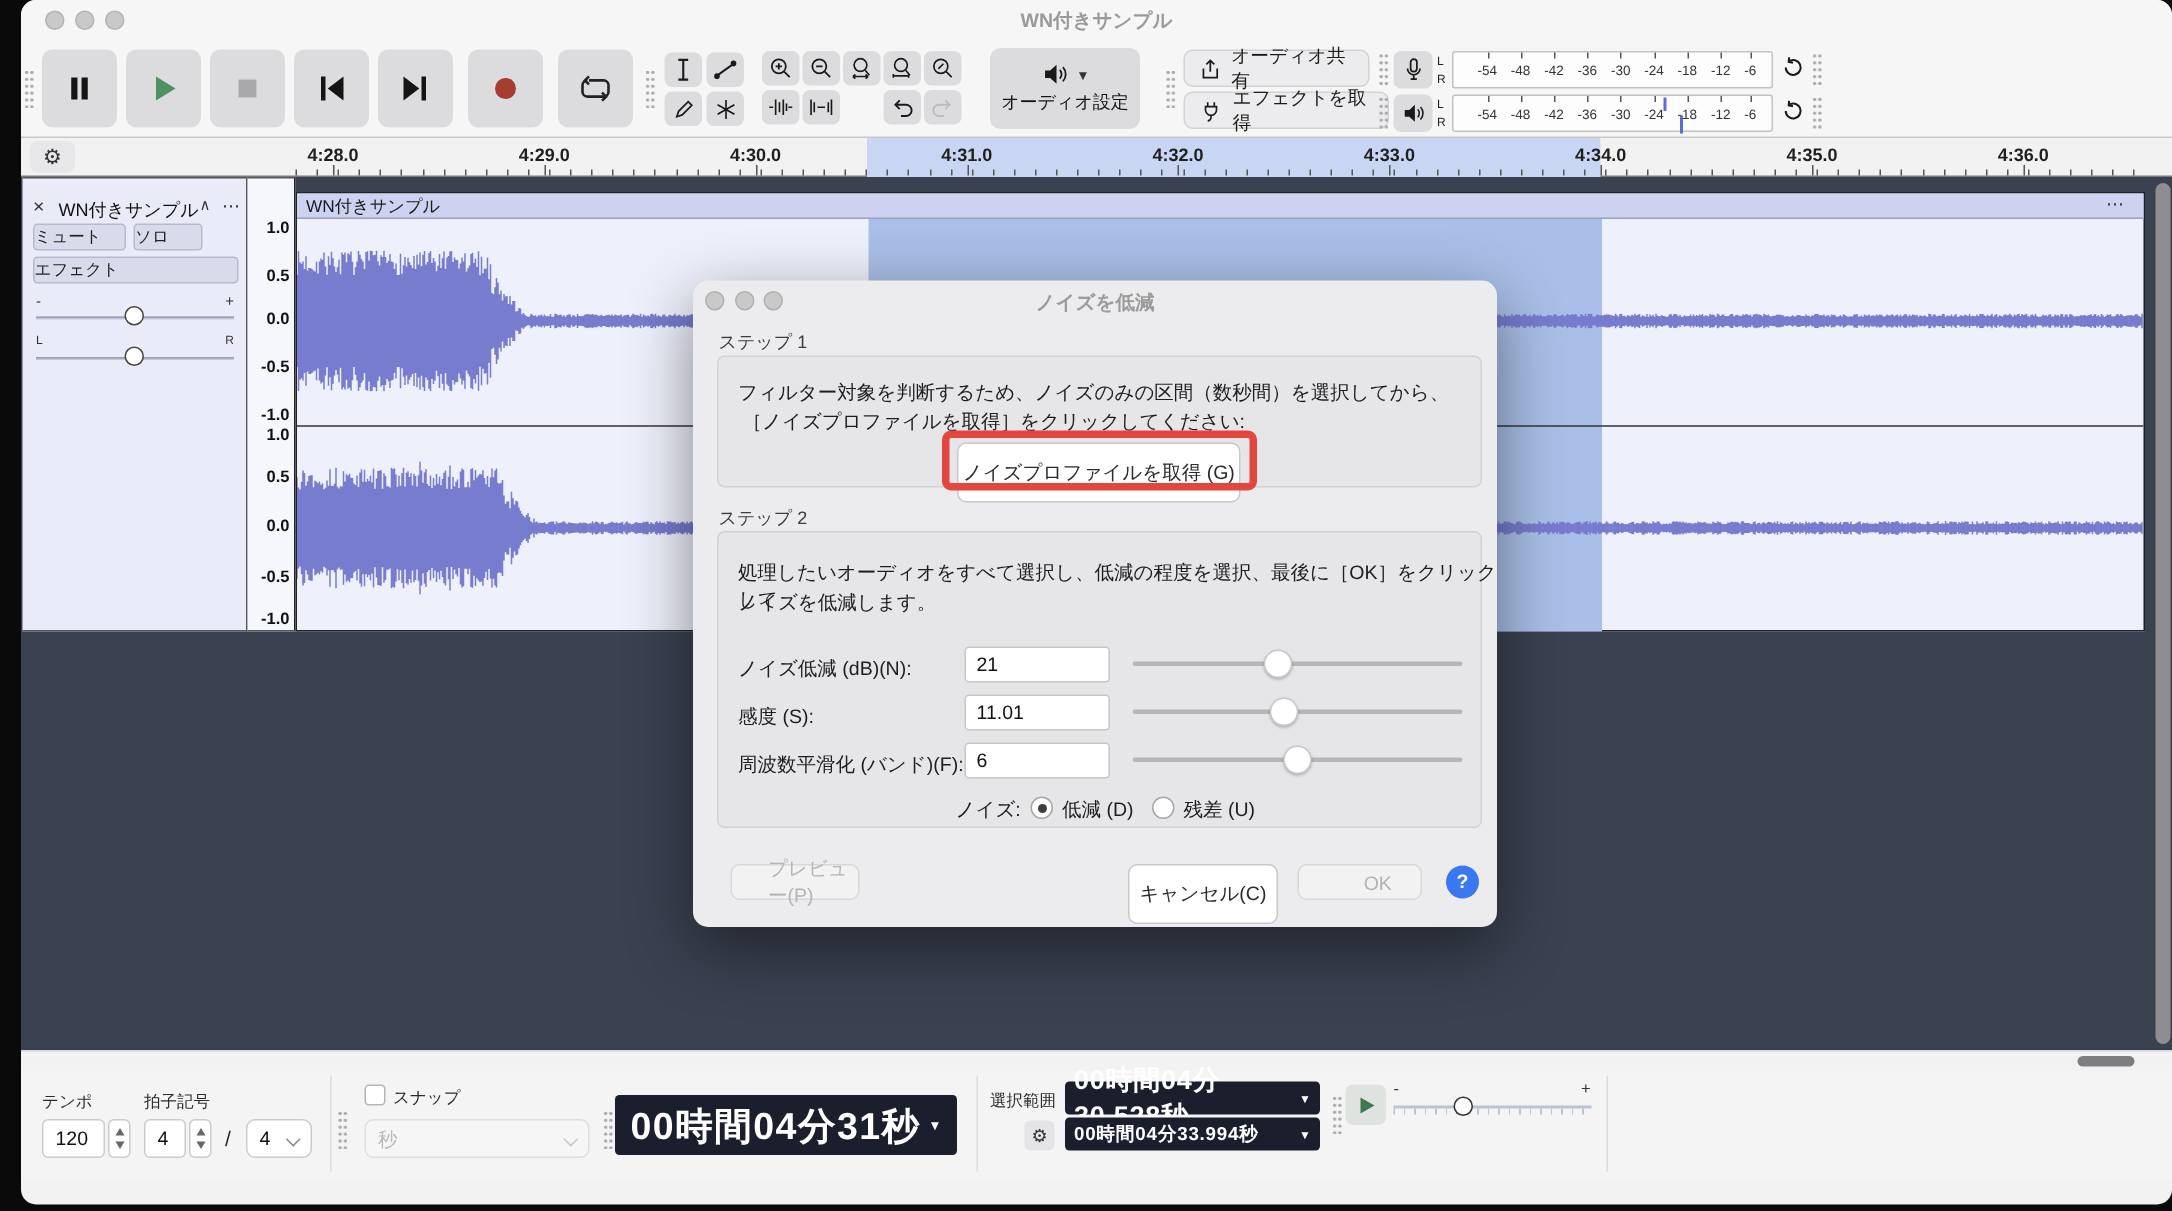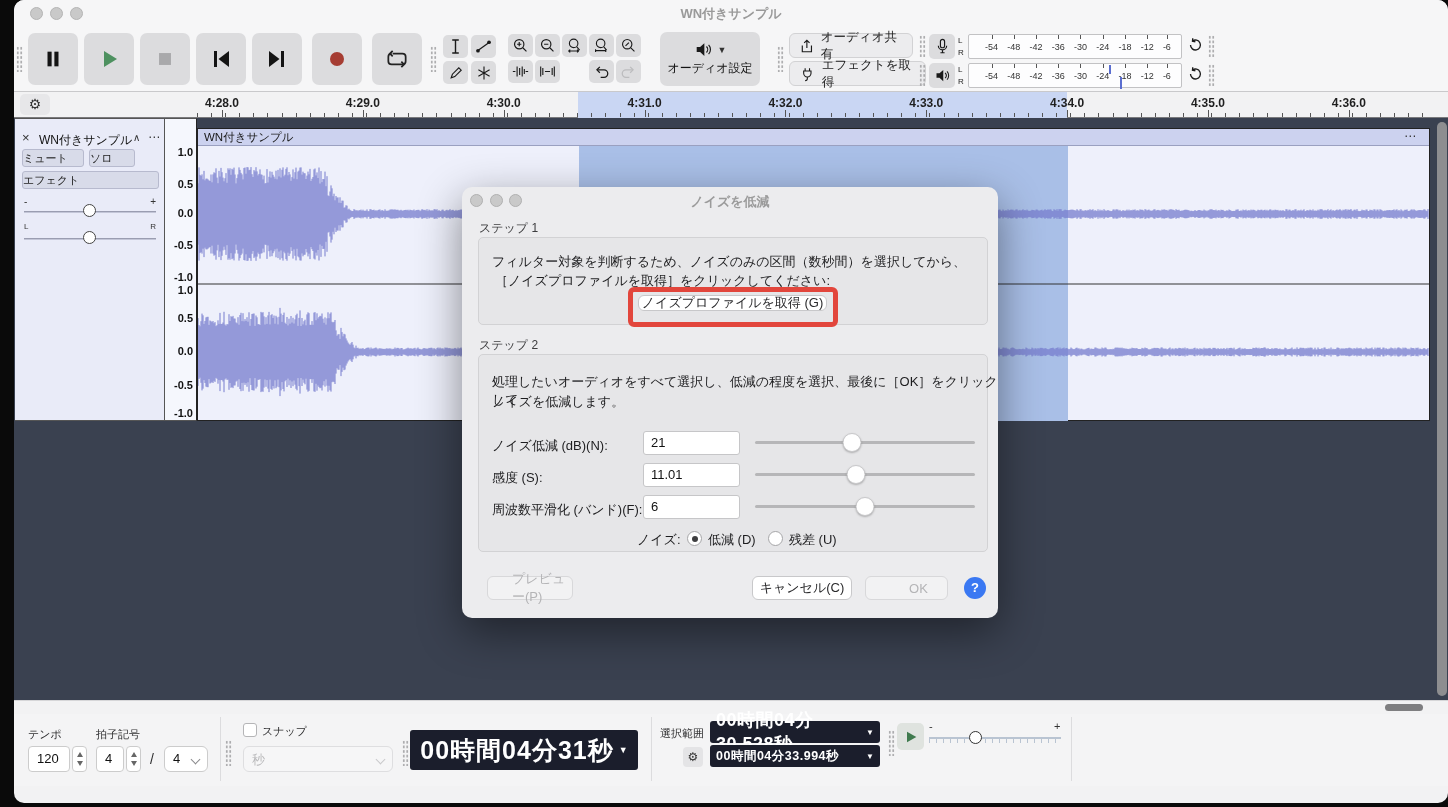--- a/index.html
+++ b/index.html
@@ -510,21 +510,21 @@
   <div id="dlg">
     <span class="dlg-dot" style="left:8px"></span>
     <span class="dlg-dot" style="left:28px"></span>
     <span class="dlg-dot" style="left:47px"></span>
     <div id="dlg-title">ノイズを低減</div>
 
     <span class="steplabel" style="top:33px">ステップ 1</span>
     <div class="groupbox" style="top:50px;height:88px"></div>
     <div class="dtext" style="left:30px;top:66px">フィルター対象を判断するため、ノイズのみの区間（数秒間）を選択してから、</div>
     <div class="dtext" style="left:33px;top:85px">［ノイズプロファイルを取得］をクリックしてください:</div>
-    <div class="dlgbtn" style="left:176px;top:108px;width:189px;height:16px">ノイズプロファイルを取得 (G)</div>
+    <div class="dlgbtn" style="left:176px;top:108px;width:189px;height:40px">ノイズプロファイルを取得 (G)</div>
     <div id="annot"></div>
 
     <span class="steplabel" style="top:150px">ステップ 2</span>
     <div class="groupbox" style="top:167px;height:198px"></div>
     <div class="dtext" style="left:30px;top:186px">処理したいオーディオをすべて選択し、低減の程度を選択、最後に［OK］をクリックして</div>
     <div class="dtext" style="left:30px;top:206px">ノイズを低減します。</div>
 
     <div class="dtext" style="left:30px;top:250px">ノイズ低減 (dB)(N):</div>
     <div class="nr-input" style="left:181px;top:244px">21</div>
     <div class="nr-track" style="left:293px;top:254px">
@@ -543,17 +543,17 @@
         <div class="nr-thumb" style="left: 50%;"></div>
       </div>
 
     <div class="dtext" style="left:175px;top:344px">ノイズ:</div>
     <div class="radio on" style="left:225px;top:344px"></div>
     <div class="dtext" style="left:246px;top:344px">低減 (D)</div>
     <div class="radio" style="left:306px;top:344px"></div>
     <div class="dtext" style="left:327px;top:344px">残差 (U)</div>
 
     <div class="dlgbtn disabled" style="left:25px;top:389px;width:86px;height:24px">プレビュー(P)</div>
-    <div class="dlgbtn" style="left:290px;top:389px;width:100px;height:24px">キャンセル(C)</div>
+    <div class="dlgbtn" style="left:290px;top:389px;width:100px;height:40px">キャンセル(C)</div>
     <div class="dlgbtn disabled" style="left:403px;top:389px;width:83px;height:24px">OK</div>
     <div id="help">?</div>
   </div>
 </div>
 
 </body></html>

